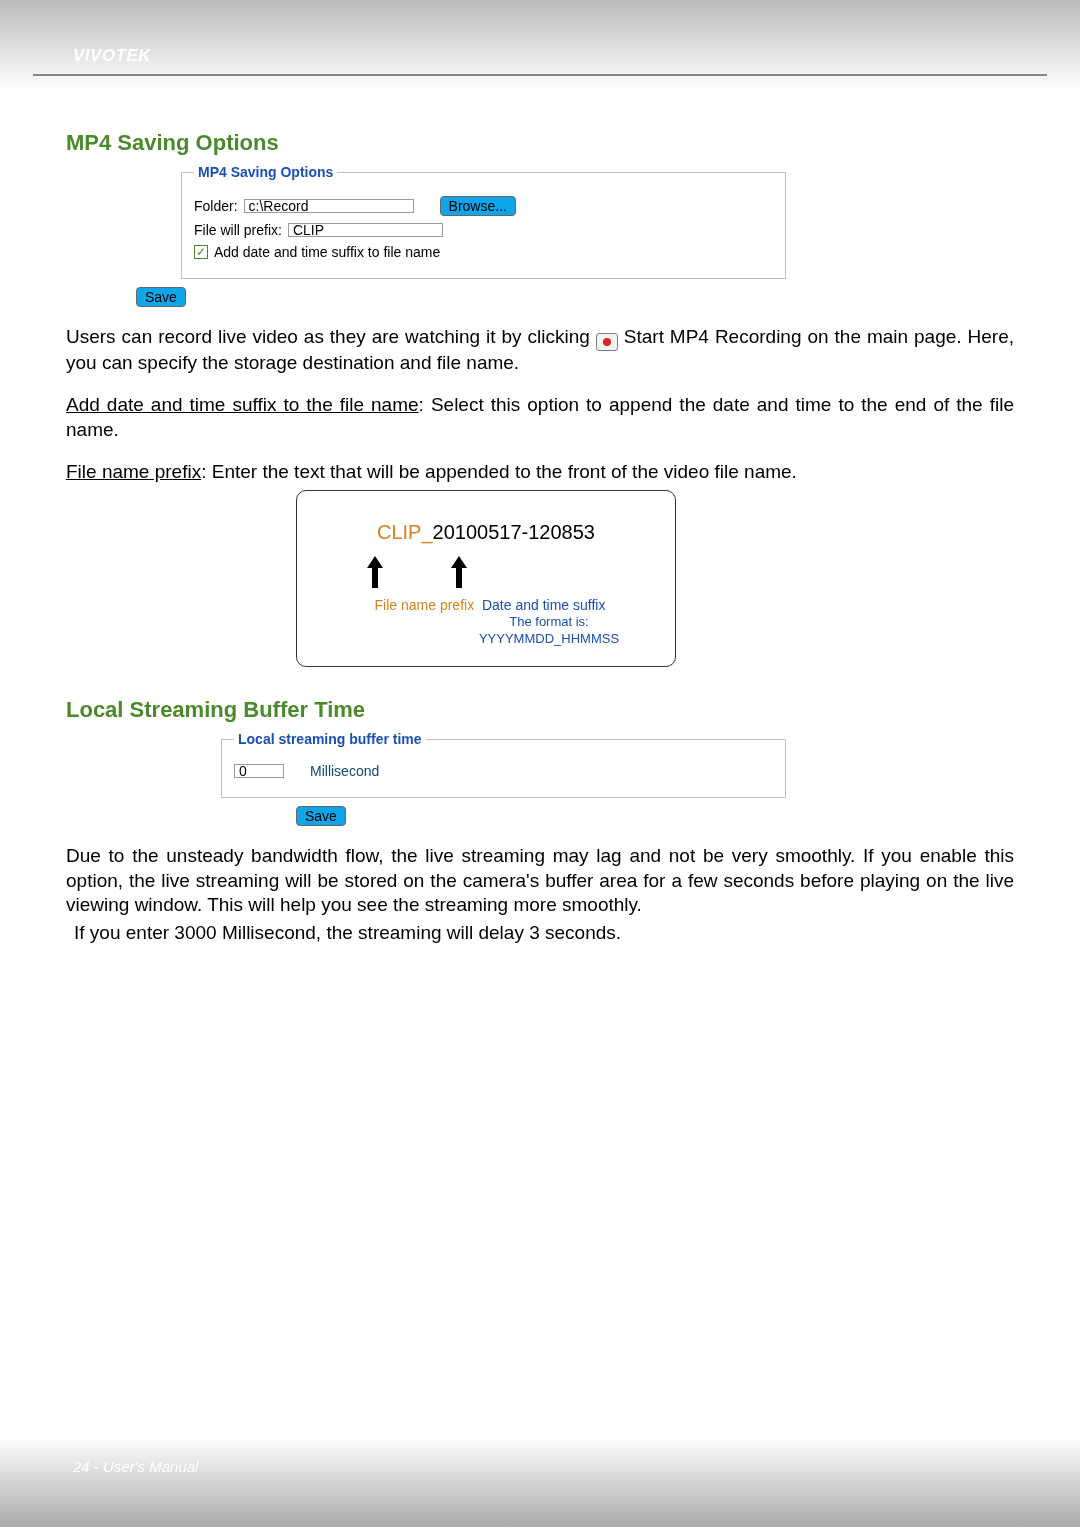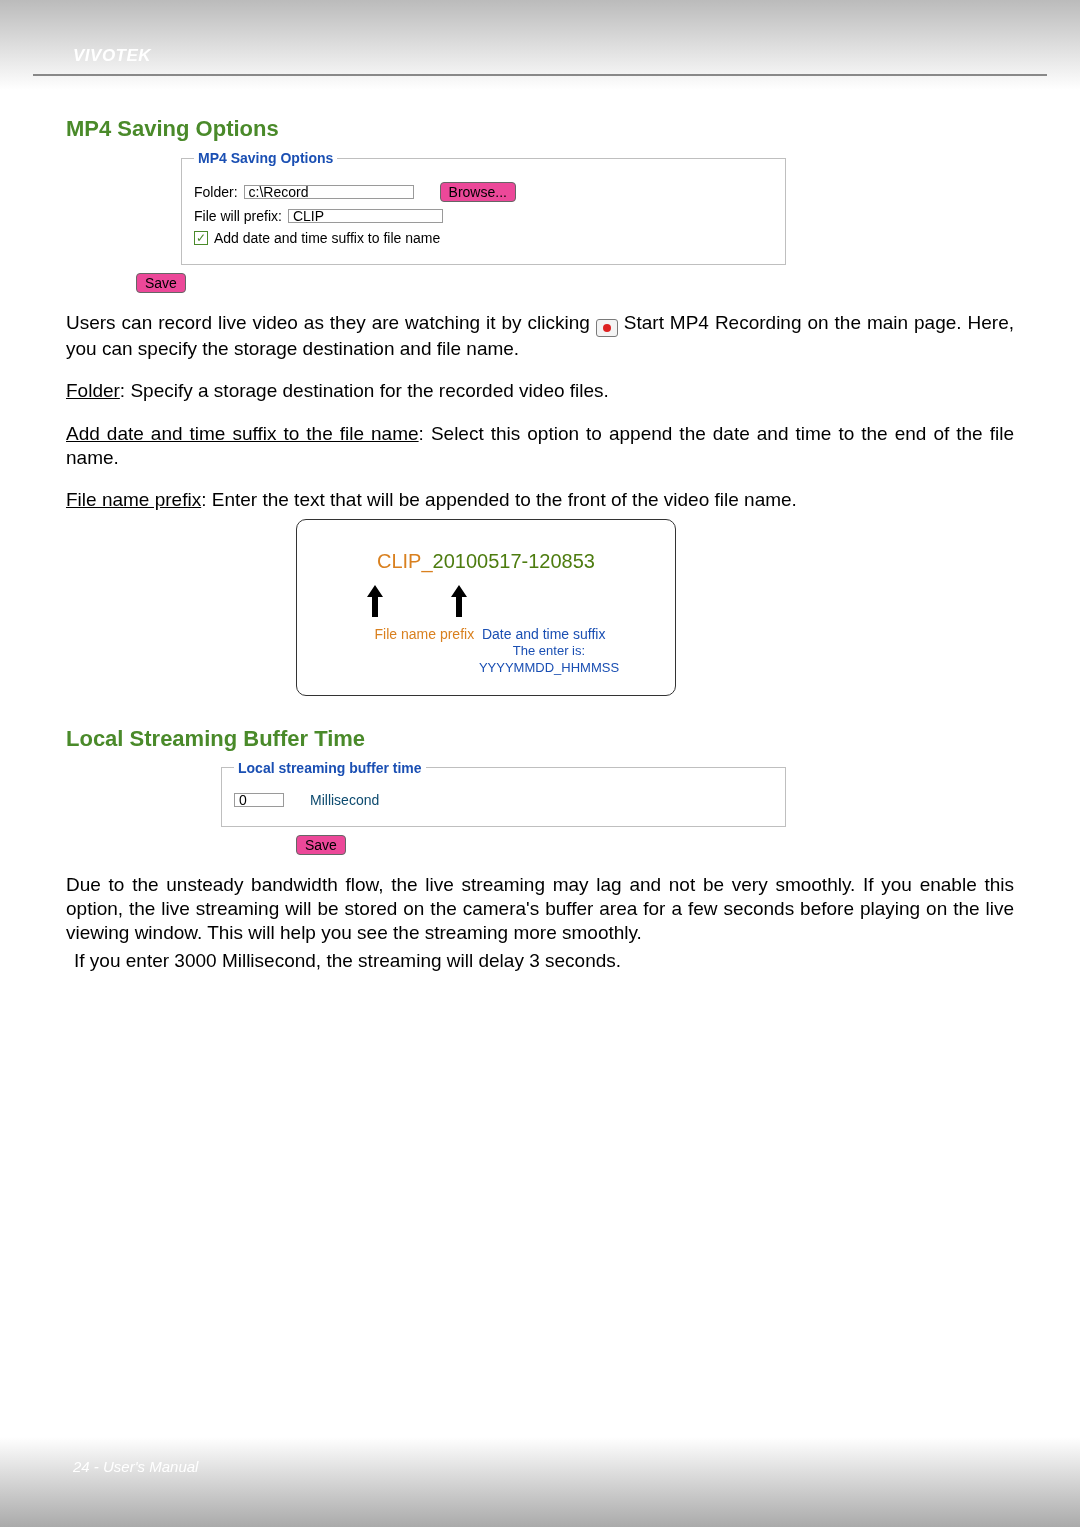--- a/index.html
+++ b/index.html
@@ -20,21 +20,21 @@
     font-weight: bold;
     padding: 6px 40px 6px 40px;
     letter-spacing: 0.5px;
   }
   .header-line {
     height: 2px;
     background: #888;
     margin-top: 2px;
   }
   .content {
-    padding: 30px 33px 0 33px;
+    padding: 44px 33px 0 33px;
   }
   .section-title {
     color: #4a8a2a;
     font-size: 22px;
     font-weight: bold;
     margin: 10px 0 8px 0;
   }
   .shot-outer {
     margin-left: 115px;
     width: 605px;
@@ -58,21 +58,21 @@
     font-size: 14px;
     padding: 1px 4px;
     height: 14px;
   }
   .folder-in { width: 170px; }
   .prefix-in { width: 155px; }
   .buffer-in { width: 50px; }
   .btn {
     border: 1px solid #666;
     border-radius: 4px;
-    background: #ec4899;
+    background: #0ea5e9;
     font-size: 14px;
     padding: 1px 8px;
     cursor: pointer;
   }
   .chk {
     width:14px; height:14px;
     border:1px solid #4a8a2a;
     display:inline-flex; align-items:center; justify-content:center;
     color:#4a8a2a; font-size:12px; line-height:1;
   }
@@ -99,21 +99,21 @@
     width: 380px;
     border:1px solid #333;
     border-radius: 10px;
     padding: 30px 26px 18px 26px;
   }
   .example-core {
     text-align:center;
     font-size: 20px;
   }
   .ex-prefix { color:#d9801f; }
-  .ex-suffix { color:#4d7c0f; }
+  .ex-suffix { color:#000000; }
   .arrows {
     display:flex; gap:60px;
     margin: 10px 0 6px 40px;
     font-size: 30px;
   }
   .arrow-svg { width:24px; height:36px; }
   .ex-labels { margin-left:8px; font-size:14px; line-height:1.3;text-align:center; }
   .ex-l1 { color:#d9801f; }
   .ex-l2 { color:#1a4fb3; }
   .ex-l3 { color:#1a4fb3; margin-left:118px; font-size:13px; }
@@ -176,23 +176,20 @@
     </div>
 
     <p class="body-text">
       <span>Users can record live video as they are watching it by clicking </span>
       <span class="rec-icon">
           <span class="rec-dot"></span>
         </span>
       <span> Start MP4 Recording on the main page. Here, you can specify the storage destination and file name.</span>
     </p>
 
-    <p class="body-text">
-      <span class="under">Folder</span><span>: Specify a storage destination for the recorded video files.</span>
-    </p>
 
     <p class="body-text">
       <span class="under">Add date and time suffix to the file name</span><span>: Select this option to append the date and time to the end of the file name.</span>
     </p>
 
     <p class="body-text">
       <span class="under">File name prefix</span><span>: Enter the text that will be appended to the front of the video file name.</span>
     </p>
 
     <div class="example-box">
@@ -203,21 +200,21 @@
         <svg class="arrow-svg" viewBox="0 0 24 36">
             <path d="M12 2 L4 14 L9 14 L9 34 L15 34 L15 14 L20 14 Z" fill="#000"></path>
           </svg>
         <svg class="arrow-svg" viewBox="0 0 24 36">
             <path d="M12 2 L4 14 L9 14 L9 34 L15 34 L15 14 L20 14 Z" fill="#000"></path>
           </svg>
       </div>
       <div class="ex-labels">
         <span class="ex-l1">File name prefix</span>
         &nbsp;<span class="ex-l2">Date and time suffix</span>
-        <div class="ex-l3">The enter is: YYYYMMDD_HHMMSS</div>
+        <div class="ex-l3">The format is: YYYYMMDD_HHMMSS</div>
       </div>
     </div>
 
     <div class="section-title" style="margin-top:30px;">Local Streaming Buffer Time</div>
 
     <div class="shot-outer-buffer">
       <fieldset class="shot">
         <legend>Local streaming buffer time</legend>
         <div class="row">
           <input class="txtin buffer-in" value="0" style="">

